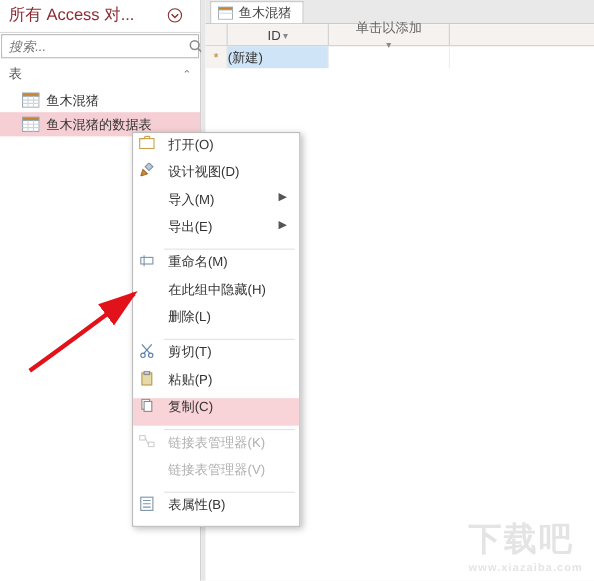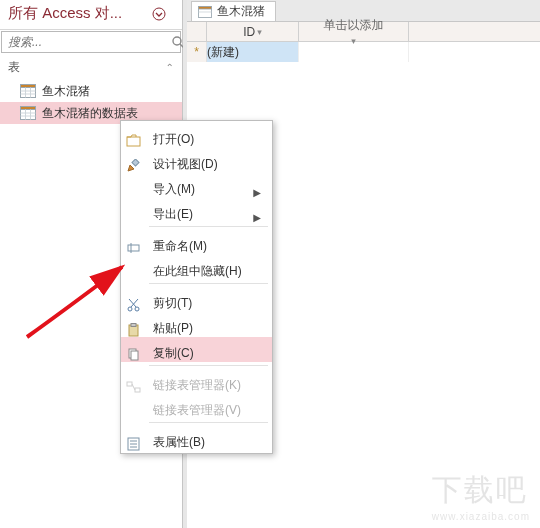--- a/index.html
+++ b/index.html
@@ -28,31 +28,31 @@
   .ds-col.id { width:92px;text-align:center; }
   .ds-col.add { width:110px; color:#666;flex-direction:column; }
   .ds-col .dd { font-size:9px; color:#888; }
   .dsrow { display:flex; height:20px; font-size:12px; }
   .dsrow .rowhead { width:20px; border-right:1px solid #e0e0e0; display:flex; align-items:center; justify-content:center; color:#b78b2e; background:#f6f2ef;}
   .dsrow .cell { border-right:1px solid #eee; height:100%; display:flex; align-items:center; }
   .dsrow .cell.id { width:92px; background:#cfe4f6; color:#333; }
   .dsrow .cell.add { width:110px; }
   
   .ctxmenu { position:absolute; left:120px; top:120px; width:153px; background:#fff; border:1px solid #bdbdbd; box-shadow:2px 2px 6px rgba(0,0,0,0.25); padding:2px 0; z-index:50;}
-  .mi { height:25px; display:flex; align-items:flex-end; font-size:12px; color:#333; padding:0 10px 0 0; gap:6px; }
+  .mi { height:25px; display:flex; align-items:flex-start; font-size:12px; color:#333; padding:0 10px 0 0; gap:6px; }
   .mi .mi-icon { width:26px; display:flex; align-items:center; justify-content:center; }
   .mi .mi-label { flex:1; white-space:nowrap; }
   .mi .mi-arrow { width:10px; text-align:center; font-size:10px; color:#555;}
   .mi.hover { background:#f8d3d8; }
   .mi.disabled { color:#b0b0b0; }
   .msep { height:1px; background:#e1e1e1; margin:3px 4px 3px 28px; }
   
   .arrow { position:absolute; left:22px; top:242px; z-index:60; pointer-events:none;}
   
-  .watermark { position:absolute; right:10px; bottom:6px; color:#d7d7d7; font-size:30px; font-weight:400; letter-spacing:2px; opacity:0.65; pointer-events:none;}
+  .watermark { position:absolute; right:10px; bottom:6px; color:#d7d7d7; font-size:30px; font-weight:700; letter-spacing:2px; opacity:0.65; pointer-events:none;}
   .watermark .sub { display:block; font-size:10px; letter-spacing:1px; color:#d7d7d7; text-align:right;}
   
   .splitter { width:4px; background:#e7e7e7; cursor:col-resize;}
   
   svg { display:block; }
 </style>
 </head>
 <body>
 
 <div class="app">
@@ -181,20 +181,24 @@
           <rect x="2" y="4" width="11" height="6" fill="none" stroke="#7d94a7"></rect>
           <line x1="5" y1="2" x2="5" y2="12" stroke="#7d94a7"></line>
         </svg>
       </span>
     <span class="mi-label">重命名(M)</span>
   </div>
   <div class="mi">
     <span class="mi-icon"></span>
     <span class="mi-label">在此组中隐藏(H)</span>
   </div>
+  <div class="mi">
+    <span class="mi-icon"></span>
+    <span class="mi-label">删除(L)</span>
+  </div>
   <div class="msep"></div>
   <div class="mi">
     <span class="mi-icon">
         <svg width="16" height="14" viewBox="0 0 16 14">
           <circle cx="4" cy="11" r="2" fill="none" stroke="#5b7fa6"></circle>
           <circle cx="11" cy="11" r="2" fill="none" stroke="#5b7fa6"></circle>
           <line x1="5" y1="9" x2="12" y2="1" stroke="#5b7fa6"></line>
           <line x1="10" y1="9" x2="3" y2="1" stroke="#5b7fa6"></line>
         </svg>
       </span>

